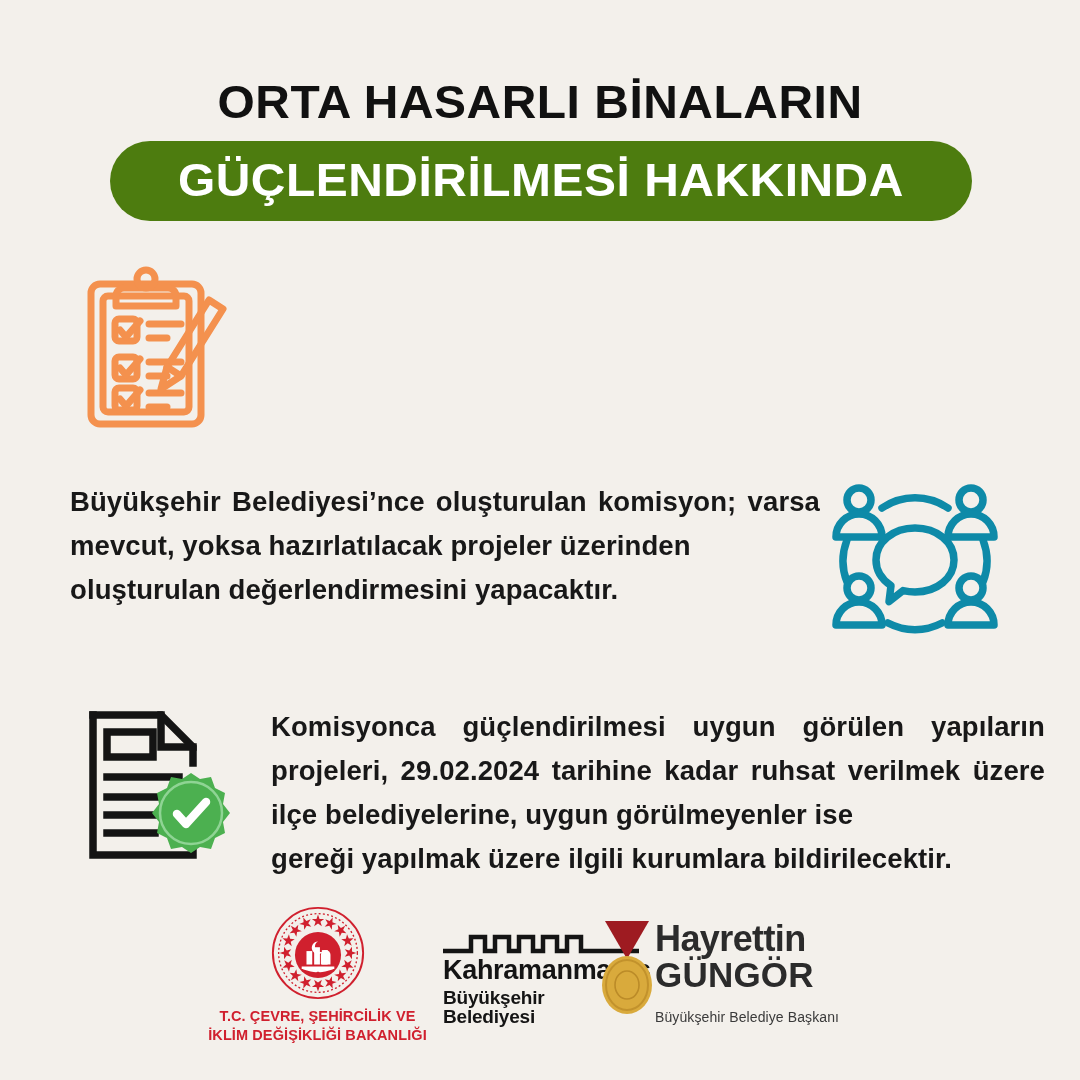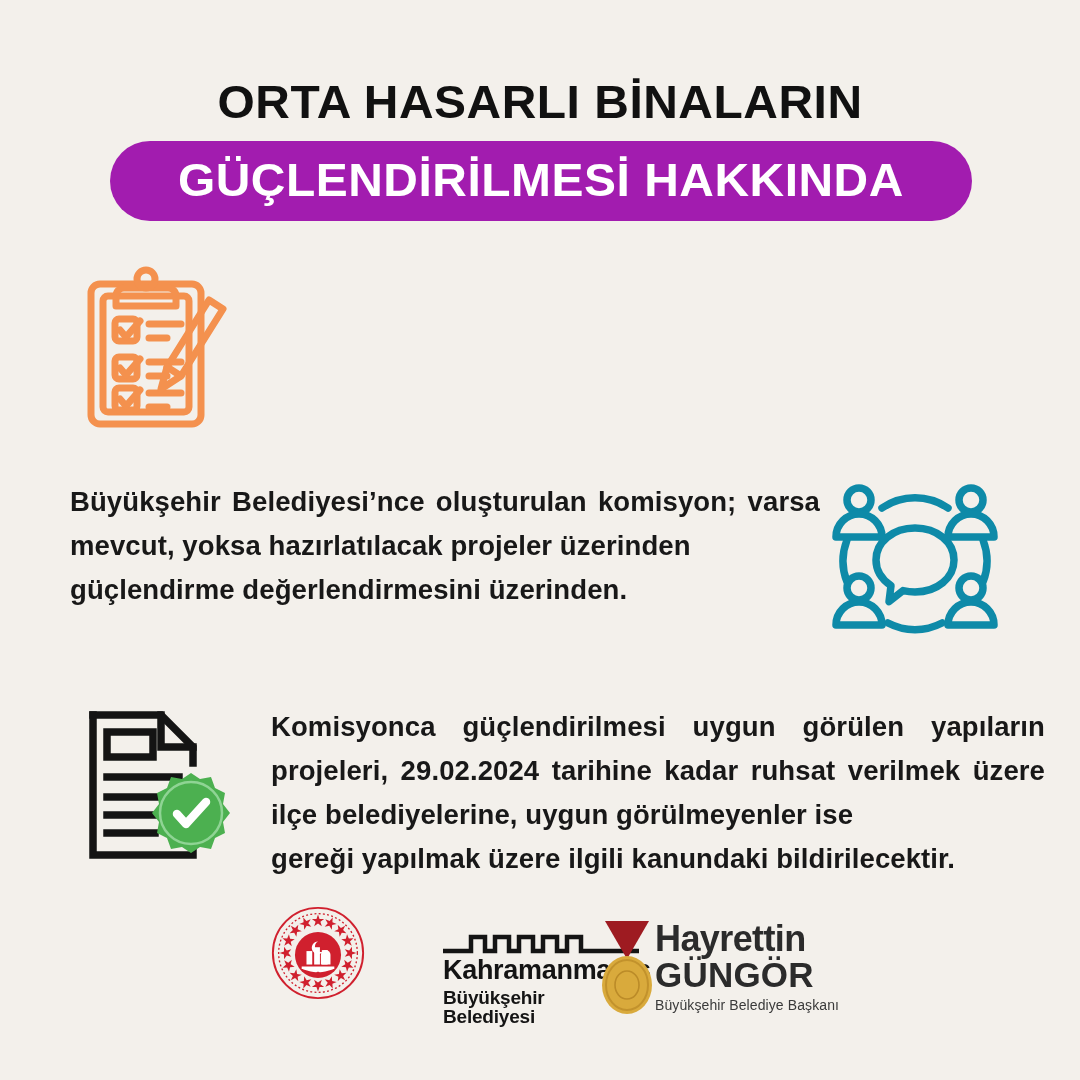--- a/index.html
+++ b/index.html
@@ -22,21 +22,21 @@
     letter-spacing:0.5px;
     color:#111111;
     margin-top:70px;
     line-height:1;
     transform:scaleX(1.02);
   }
   .title-pill{
     position:absolute;
     left:110px;top:133px;
     width:862px;height:80px;
-    background:#a21caf;
+    background:#4d7c0f;
     border-radius:40px;
     display:flex;align-items:center;justify-content:center;
   }
   .title-pill-text{
     color:#ffffff;
     font-size:47px;
     font-weight:700;
     letter-spacing:0.5px;
     line-height:1;
     white-space:nowrap;
@@ -90,21 +90,21 @@
   .logo-city{width:190px;position:relative;padding-top:18px;}
   .city-text{
     color:#141414;font-weight:700;line-height:1;
   }
   .city-l1{font-size:27px;letter-spacing:-0.3px;}
   .city-l2{font-size:19px;letter-spacing:-0.2px;margin-top:4px;}
 
   .logo-mayor{width:215px;padding-top:16px;margin-left:22px;}
   .mayor-l1{font-size:36px;font-weight:700;color:#2b2b2b;line-height:1;letter-spacing:-0.6px;}
   .mayor-l2{font-size:35px;font-weight:700;color:#2b2b2b;line-height:1;letter-spacing:0.2px;margin-top:0;}
-  .mayor-l3{font-size:14px;font-weight:400;color:#3a3a3a;line-height:1;margin-top:6px;letter-spacing:0.1px;}
+  .mayor-l3{font-size:14px;font-weight:400;color:#3a3a3a;line-height:1;margin-top:18px;letter-spacing:0.1px;}
 
   svg{display:block;}
 </style>
 </head>
 <body style="background: rgb(243, 240, 235);">
 
 <div class="page">
 
   <div class="header">
     <div class="title-main">ORTA HASARLI BİNALARIN</div>
@@ -136,21 +136,21 @@
           <path d="M126 38 l14 9 l-42 67 l-14 -9 z"></path>
           <path d="M84 105 l-6 22 l20 -13"></path>
         </g>
       </svg>
     </div>
   </div>
 
   <div class="block blk2">
     <div class="para">
       <span>Büyükşehir Belediyesi’nce oluşturulan komisyon; varsa mevcut, yoksa hazırlatılacak projeler üzerinden</span>
-      <span class="lastline">güçlendirme değerlendirmesini üzerinden.</span>
+      <span class="lastline">oluşturulan değerlendirmesini yapacaktır.</span>
     </div>
     <div class="icon-box right">
       <svg width="170" height="160" viewBox="0 0 170 160" aria-hidden="true">
         <g fill="none" stroke="#0e8aa8" stroke-width="7.5" stroke-linecap="round" stroke-linejoin="round">
 
           <path d="M52 28 a58 58 0 0 1 66 0"></path>
           <path d="M17 60 a58 58 0 0 0 0 42"></path>
           <path d="M153 60 a58 58 0 0 1 0 42"></path>
           <path d="M58 143 a58 58 0 0 0 54 0"></path>
 
@@ -189,21 +189,21 @@
 
         <g transform="translate(108,108)">
           <path fill="#4cb050" d="M0 -40 L9 -34 L20 -36 L24 -25 L34 -20 L32 -9 L39 0 L32 9 L34 20 L24 25 L20 36 L9 34 L0 40 L-9 34 L-20 36 L-24 25 L-34 20 L-32 9 L-39 0 L-32 -9 L-34 -20 L-24 -25 L-20 -36 L-9 -34 Z"></path>
           <circle r="31" fill="none" stroke="#8fd494" stroke-width="2.5"></circle>
           <path d="M-14 1 L-5 11 L15 -11" fill="none" stroke="#ffffff" stroke-width="8.5" stroke-linecap="round" stroke-linejoin="round"></path>
         </g>
       </svg>
     </div>
     <div class="para">
       <span>Komisyonca güçlendirilmesi uygun görülen yapıların projeleri, 29.02.2024 tarihine kadar ruhsat verilmek üzere ilçe belediyelerine, uygun görülmeyenler ise</span>
-      <span class="lastline">gereği yapılmak üzere ilgili kanundaki bildirilecektir.</span>
+      <span class="lastline">gereği yapılmak üzere ilgili kurumlara bildirilecektir.</span>
     </div>
   </div>
 
   <div class="footer">
 
     <div class="logo logo-ministry">
       <svg width="96" height="96" viewBox="0 0 100 100" aria-hidden="true">
         <circle cx="50" cy="50" r="47" fill="none" stroke="#d0202e" stroke-width="2"></circle>
         <circle cx="50" cy="50" r="41" fill="none" stroke="#d0202e" stroke-width="1.4" stroke-dasharray="2 2.4"></circle>
         <g fill="#d0202e">
@@ -230,20 +230,24 @@
         <g fill="#ffffff">
           <path d="M50 38 a6.5 6.5 0 1 0 5.2 10.4 a5 5 0 1 1 -5.2 -10.4 z"></path>
           <rect x="38" y="48" width="6" height="14"></rect>
           <rect x="46" y="44" width="6" height="18"></rect>
           <rect x="54" y="47" width="6" height="15"></rect>
           <path d="M58 47 a5 5 0 0 1 5 5 v10 h-10 v-10 a5 5 0 0 1 5 -5 z"></path>
           <path d="M33 64 h34 v2.6 h-34 z"></path>
           <path d="M34 67 q16 -4 16 0 q0 -4 16 0 q-16 5 -16 2 q0 3 -16 -2 z"></path>
         </g>
       </svg>
+      <div class="ministry-text">
+        <div>T.C. ÇEVRE, ŞEHİRCİLİK VE</div>
+        <div>İKLİM DEĞİŞİKLİĞİ BAKANLIĞI</div>
+      </div>
     </div>
 
     <div class="logo logo-city">
       <svg width="196" height="34" viewBox="0 0 196 34" aria-hidden="true">
         <path d="M0 28 H28 V14 H42 V28 H52 V14 H66 V28 H76 V14 H90 V28 H100 V14 H114 V28 H124 V14 H138 V28 H196" fill="none" stroke="#141414" stroke-width="4.5" stroke-linejoin="miter"></path>
       </svg>
       <div class="city-text city-l1">Kahramanmaraş</div>
       <div class="city-text city-l2">Büyükşehir Belediyesi</div>
       <svg width="64" height="100" viewBox="0 0 64 100" style="position:absolute;left:152px;top:14px;" aria-hidden="true">
         <path d="M10 2 H54 L32 40 Z" fill="#9e1b21"></path>

